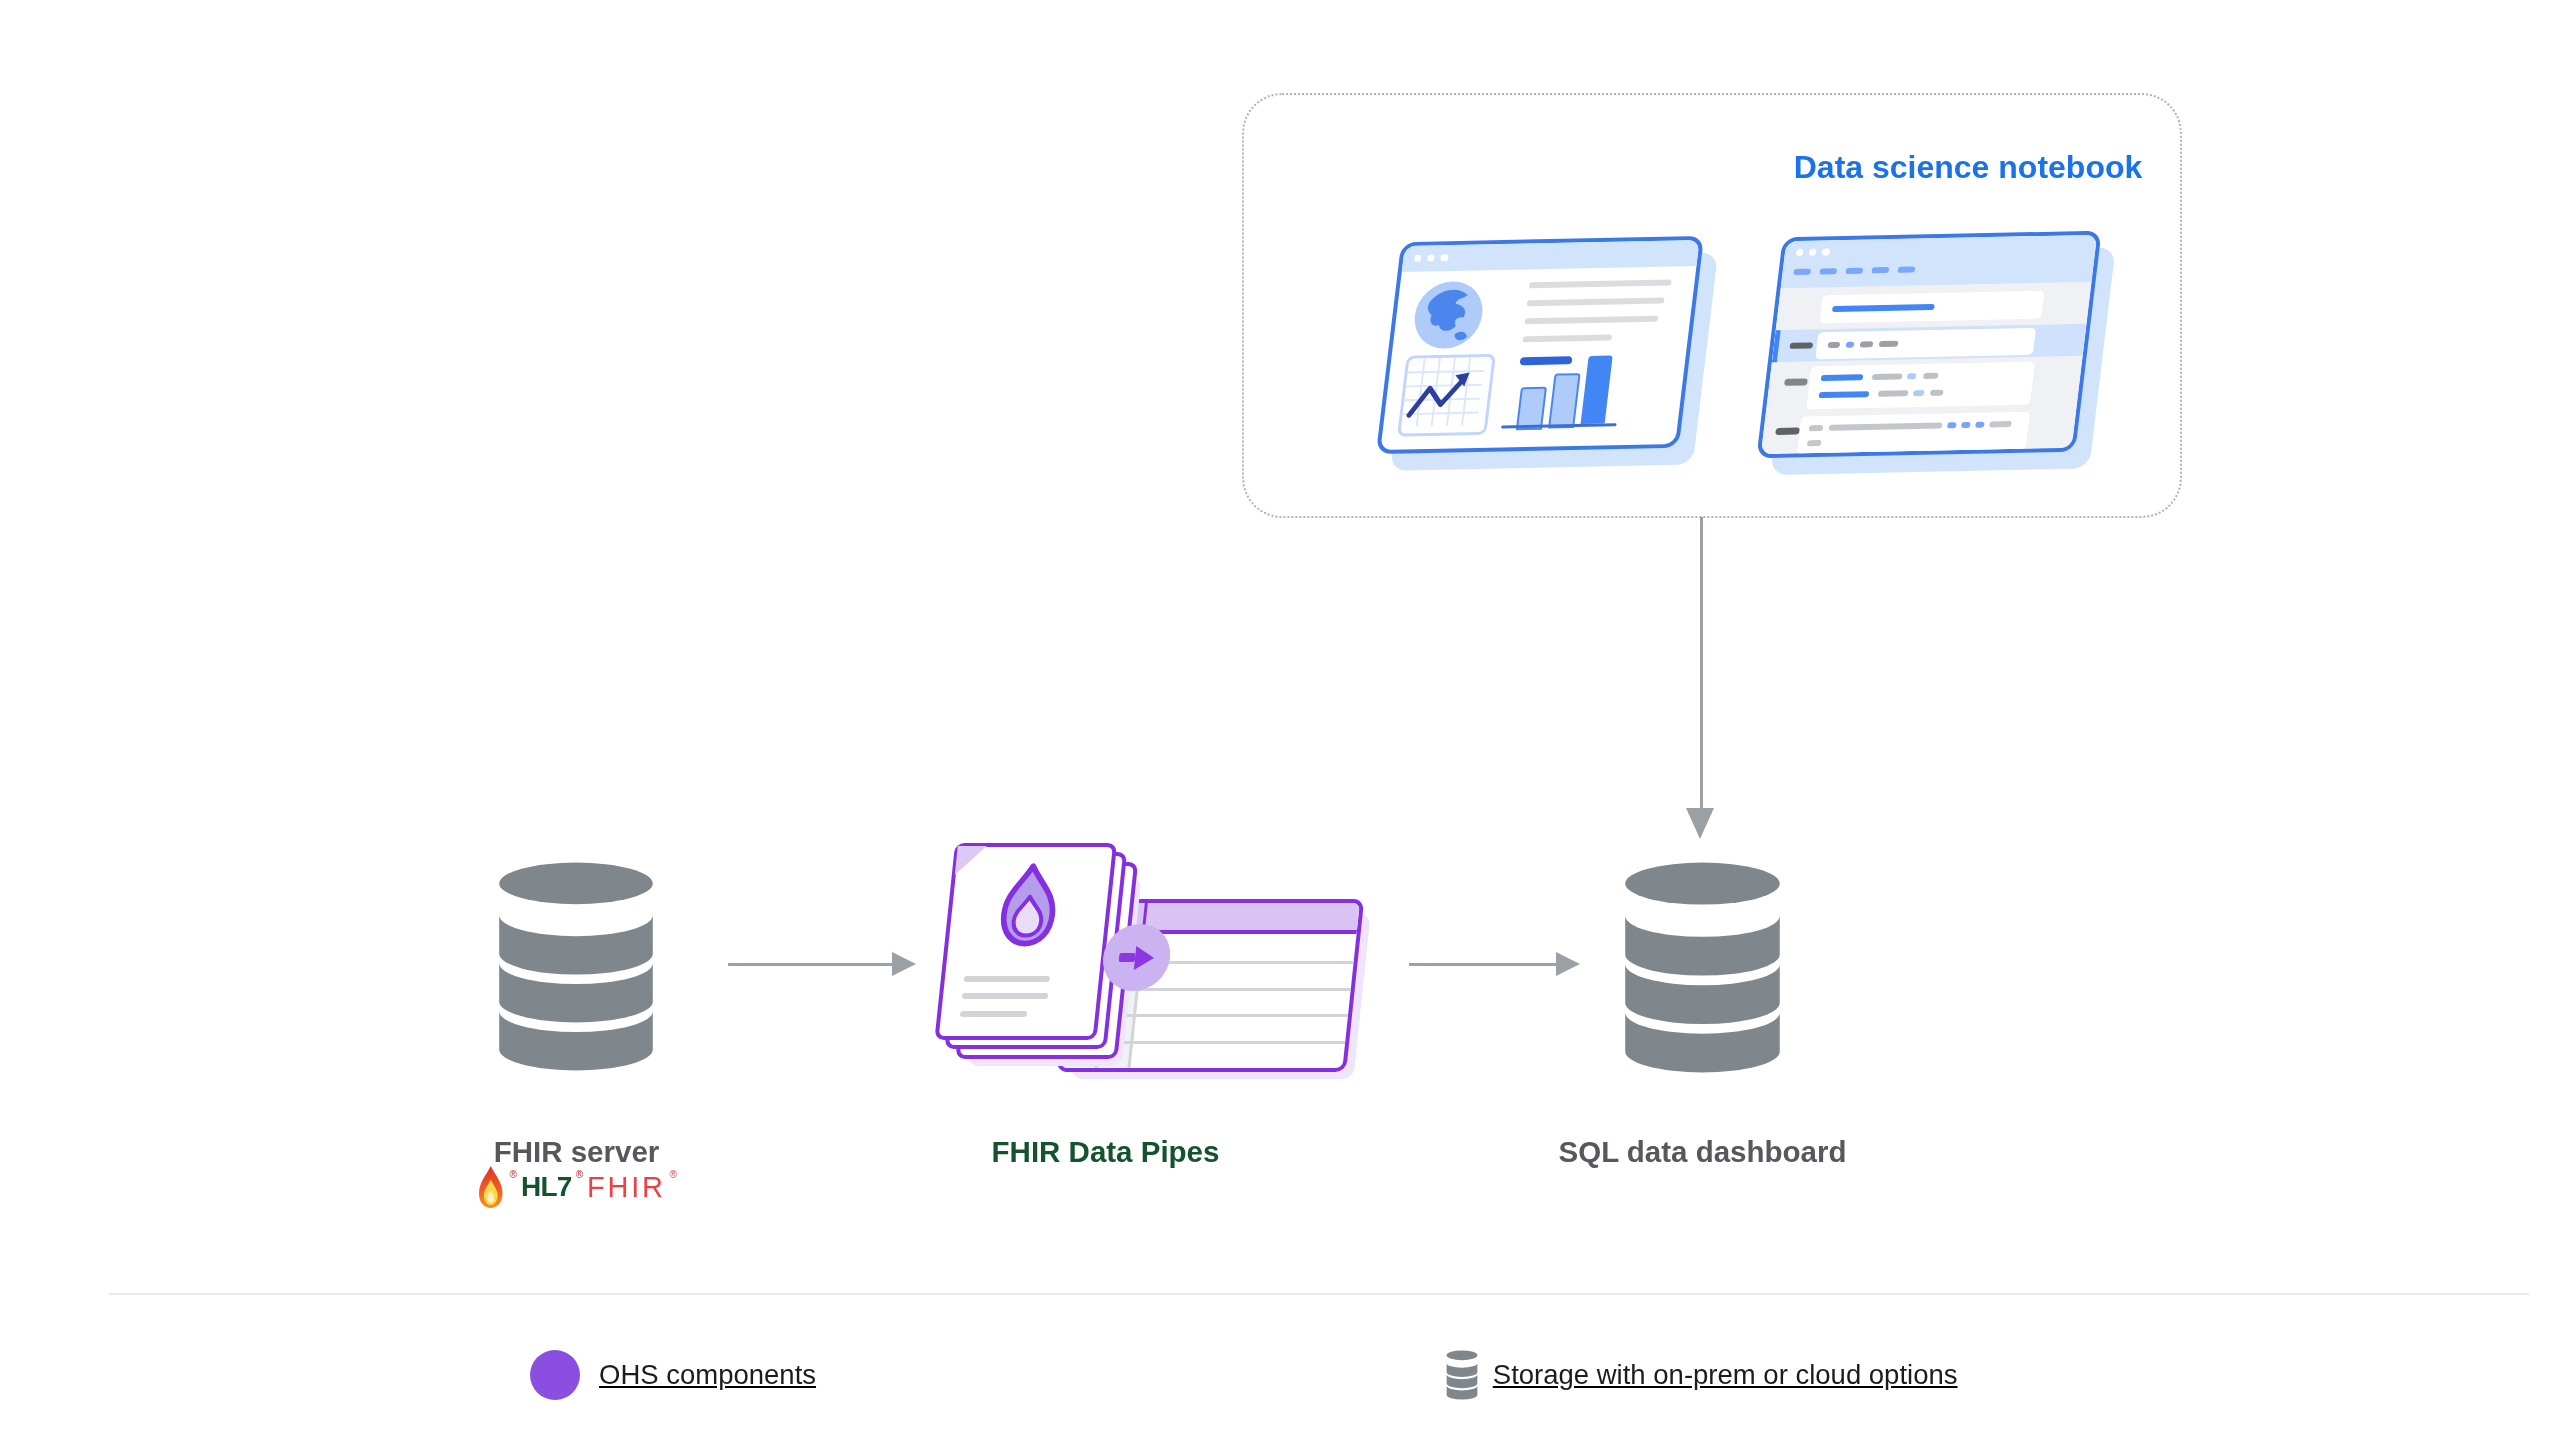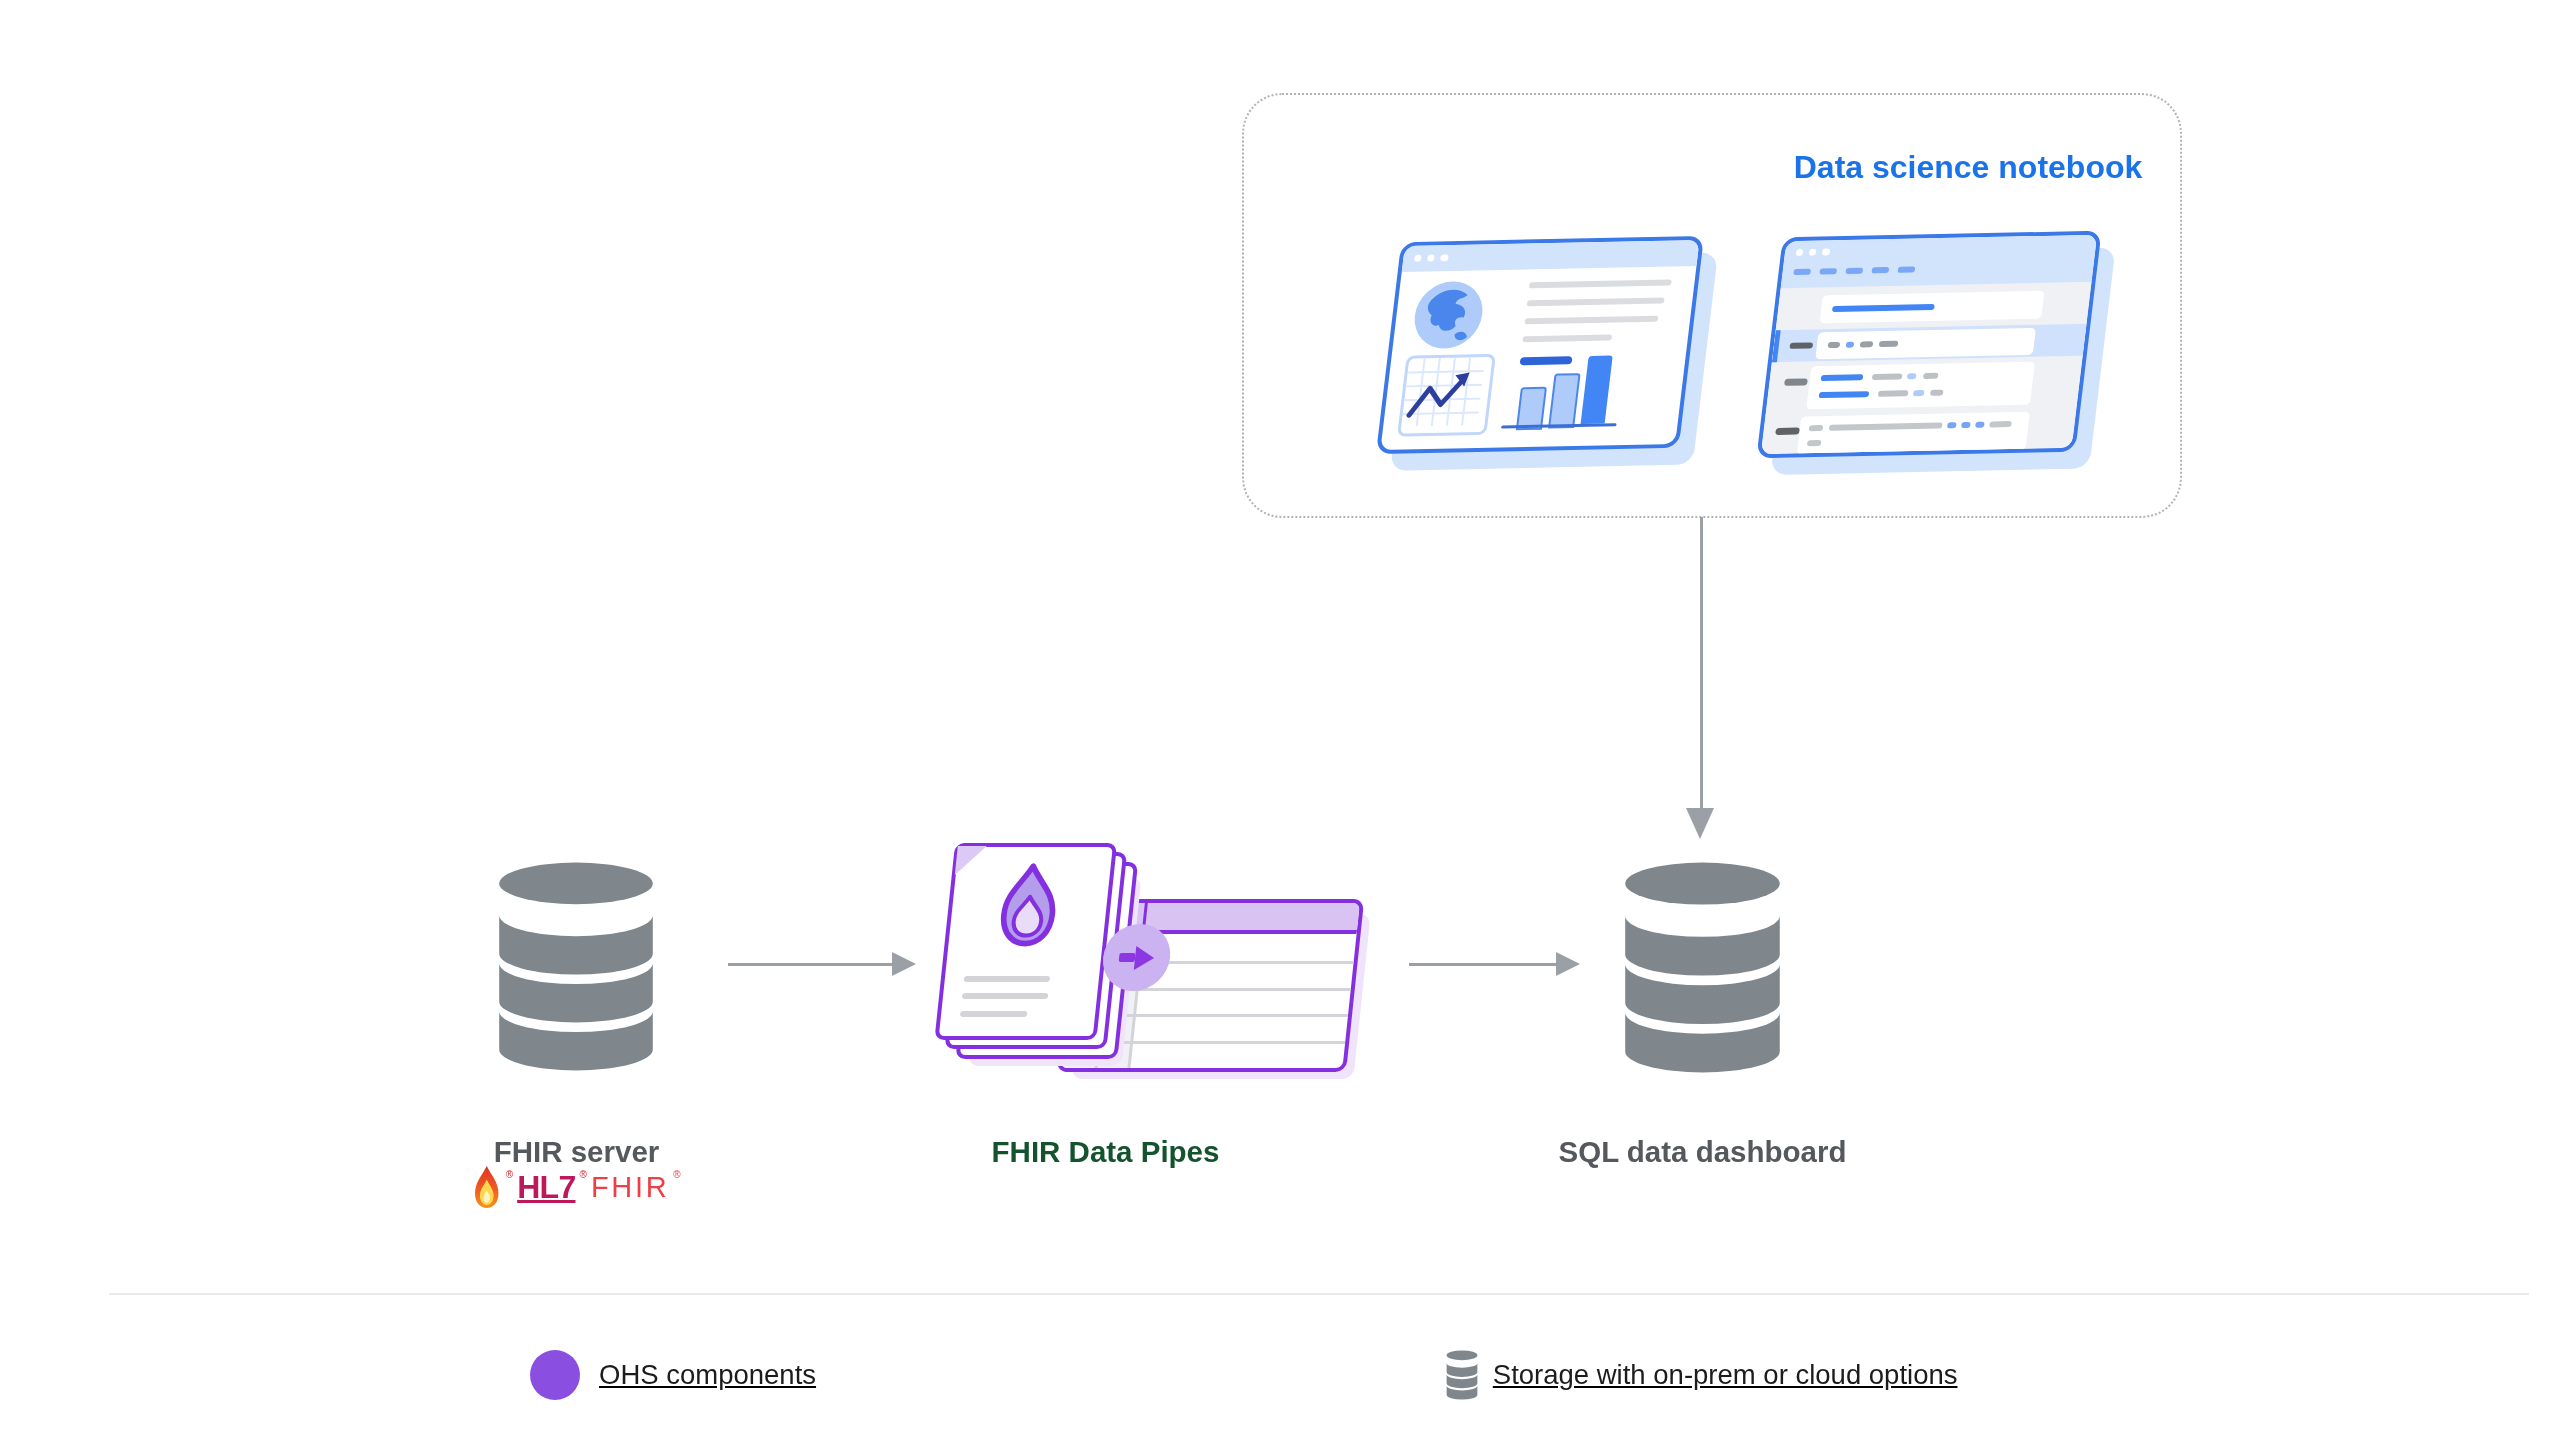--- a/index.html
+++ b/index.html
@@ -59,21 +59,21 @@
   .gh{height:3.4px;background:#d2d4d8;left:0;right:0;}
   .pg-line{height:6px;border-radius:3.4px;background:#d4d4d8;}
   .circle-arrow{left:160px;top:81px;width:67px;height:67px;border-radius:50%;
                 background:#cbb2f0;display:flex;align-items:center;justify-content:center;}
   .ca-bar{position:static;width:16px;height:9.4px;background:#8d37e3;border-radius:2px;}
   .ca-tri{position:static;width:0;height:0;border-top:12px solid transparent;
           border-bottom:12px solid transparent;border-left:19px solid #8d37e3;}
 
   
   .hl7row{display:flex;align-items:center;justify-content:center;gap:4px;}
-  .hl7-strong{font-size:32px;font-weight:800;color:#be185d;letter-spacing:-0.7px;text-decoration:underline;}
+  .hl7-strong{font-size:28px;font-weight:800;color:#14532d;letter-spacing:-0.7px;}
   .fhir-light{font-size:29px;font-weight:400;color:#ef3f45;letter-spacing:2.7px;}
   .reg{font-size:10px;color:#d7232d;align-self:flex-start;margin-top:4px;}
 
   
   .divider{left:109px;top:1293px;width:2420px;height:2px;background:#e9eaec;}
   .legend-item{display:flex;align-items:center;height:51px;text-decoration:underline;}
   .legend-dot{position:static;width:50px;height:50px;border-radius:50%;}
   .legend-text{font-size:27.5px;color:#1b1c1e;margin-left:19px;}
 </style>
 </head>

